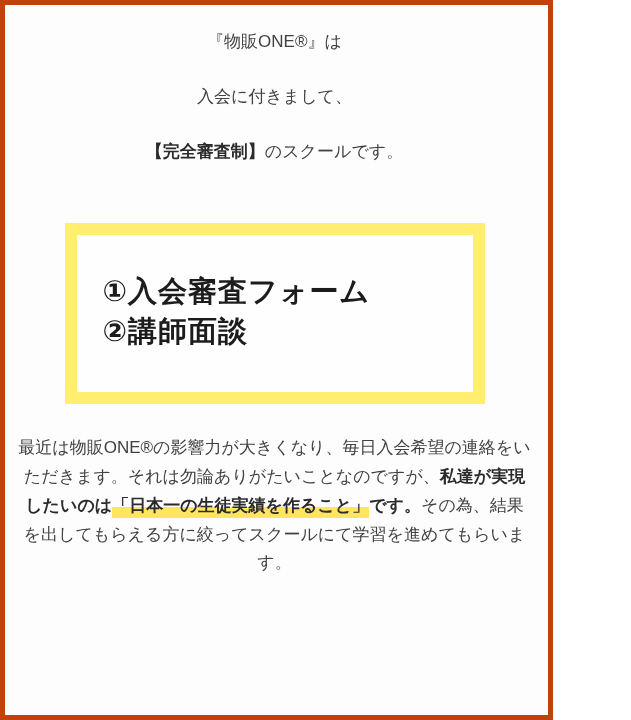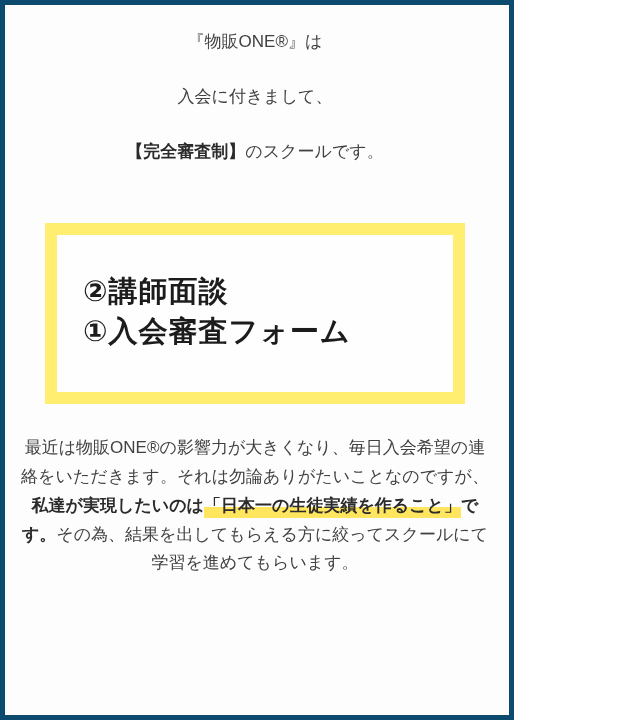--- a/index.html
+++ b/index.html
@@ -1,21 +1,21 @@
 <!DOCTYPE html>
 <html><head>
 <meta charset="utf-8">
 <style>
   html, body { margin: 0; padding: 0; background: #ffffff; }
   .page {
     position: relative;
-    width: 514px;
+    width: 553px;
     height: 720px;
     box-sizing: border-box;
-    border: 5px solid #0c4a6e;
+    border: 5px solid #c2410c;
     background: #fdfdfd;
     font-family: "Liberation Sans", "DejaVu Sans", sans-serif;
     color: #414141;
     text-align: center;
     font-size: 17px;
     line-height: 1.7;
     overflow: hidden;
     padding: 23px 16px 0 12px;
   }
   .para { margin: 0 0 26px 0; }
@@ -56,22 +56,22 @@
 
   <p class="para">
     <span>入会に付きまして、</span>
   </p>
 
   <p class="para">
     <strong>【完全審査制】</strong><span>のスクールです。</span>
   </p>
 
   <div class="audit-box">
+    <div class="audit-line">①入会審査フォーム</div>
     <div class="audit-line">②講師面談</div>
-    <div class="audit-line">①入会審査フォーム</div>
   </div>
 
 
 
   <p class="para closing">
     <span>最近は物販ONE®の影響力が大きくなり、毎日入会希望の連絡をいただきます。それは勿論ありがたいことなのですが、</span><strong class="bold-seg">私達が実現したいのは</strong><strong class="marker">「日本一の生徒実績を作ること」</strong><strong class="bold-seg">です。</strong><span>その為、結果を出してもらえる方に絞ってスクールにて学習を進めてもらいます。</span>
   </p>
 
 </div>
 

